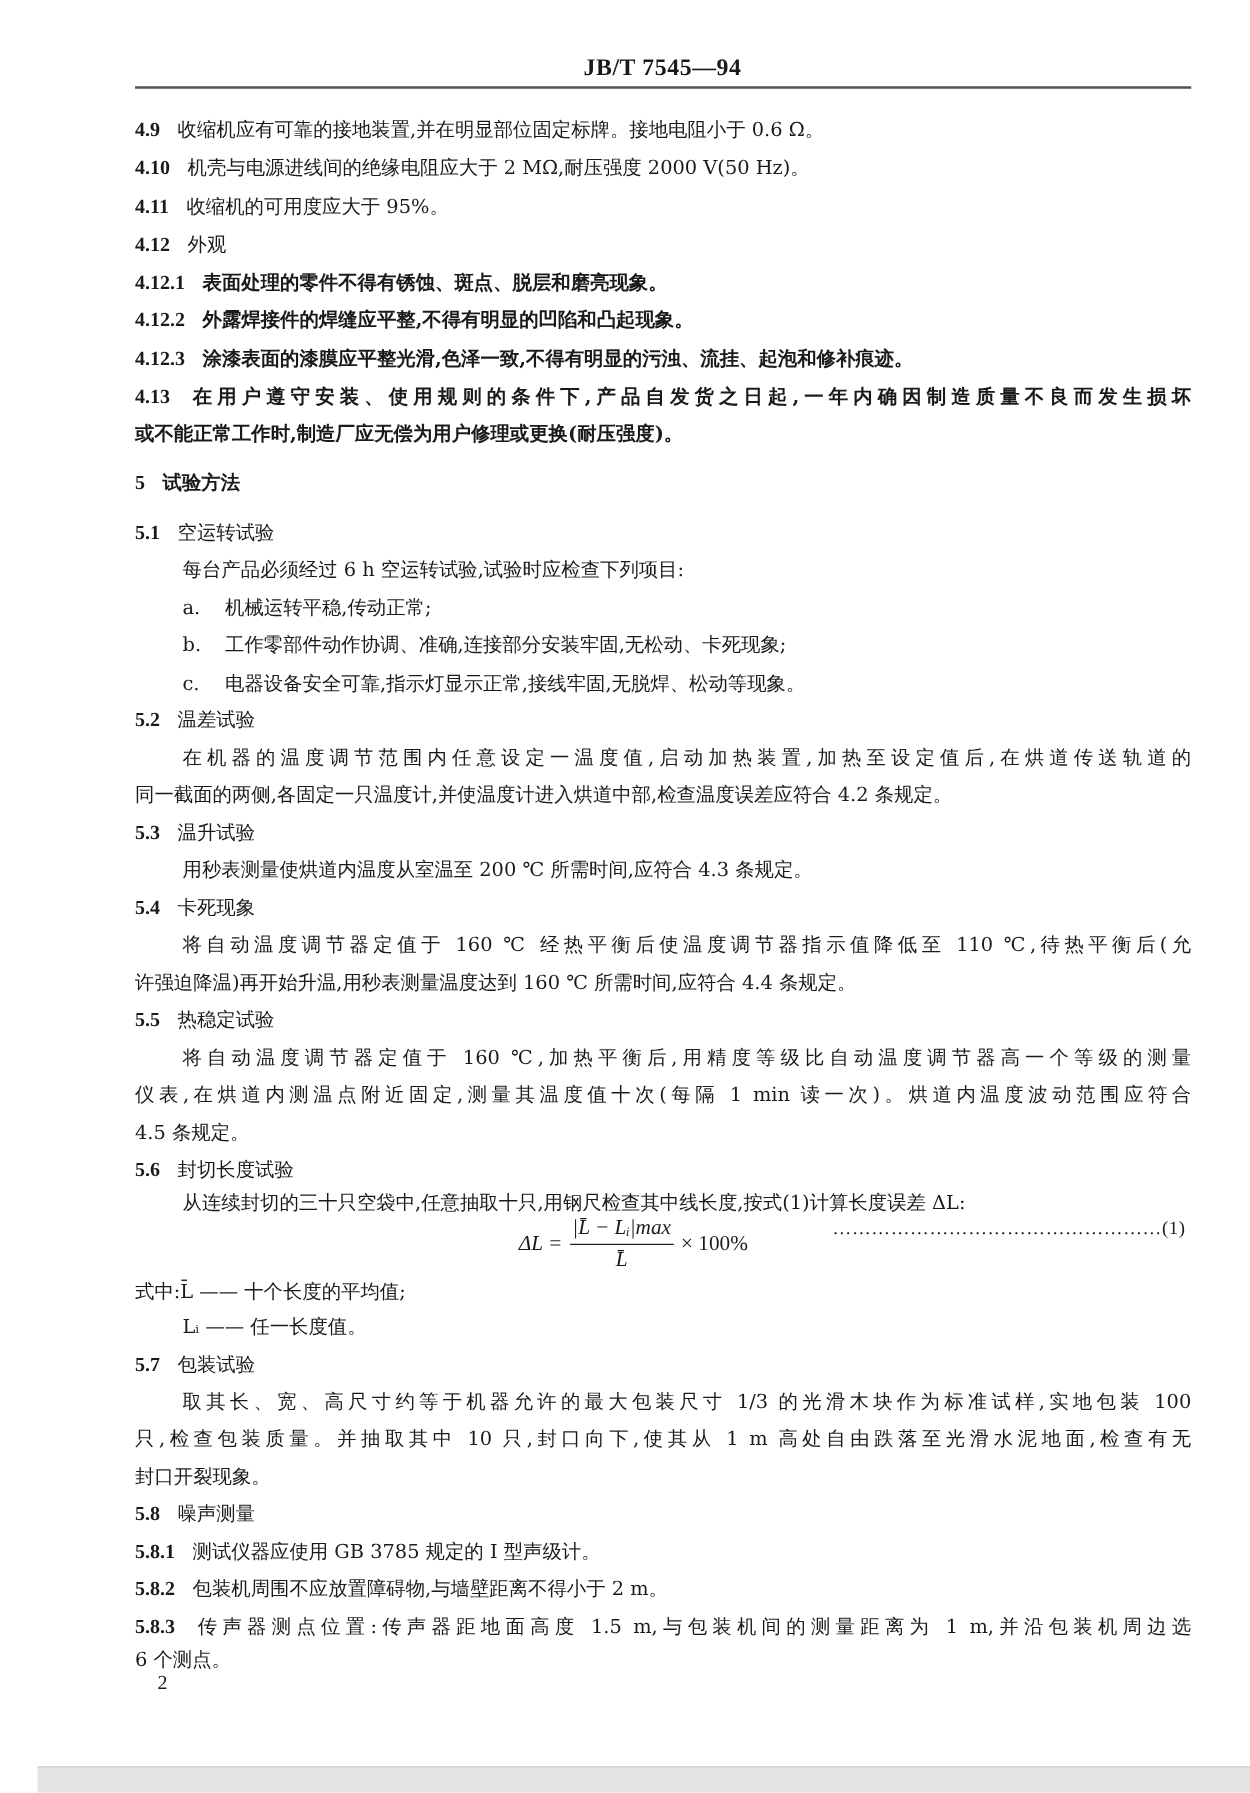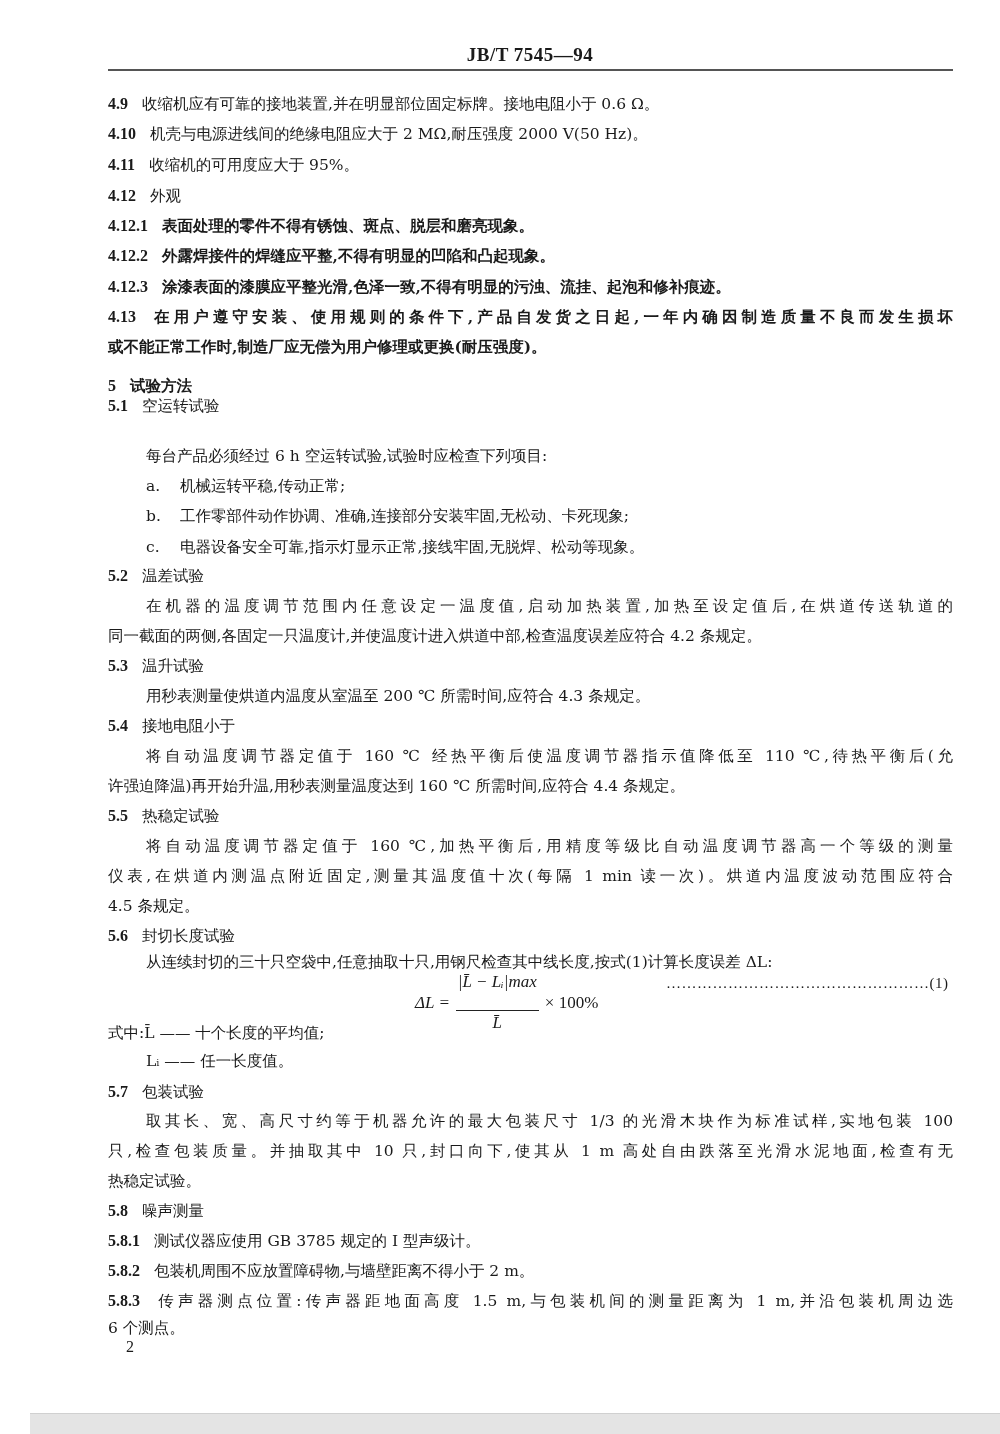--- a/index.html
+++ b/index.html
@@ -26,21 +26,21 @@
   }
   .num { font-family: "Liberation Serif", serif; font-weight: bold; font-size: 16px; margin-right: 14px; }
   .justify { width: 845px; text-align: justify; text-align-last: justify; }
   .indent { padding-left: 38px; }
   .bold { font-weight: bold; }
   .formula {
     position: absolute; left: 300px; top: 960px; display: flex; align-items: center;
     font-family: "Liberation Serif", serif; font-size: 17px; z-index: 1;
   }
   .frac { display: inline-flex; flex-direction: column; align-items: center; margin: 0 6px; }
-  .frac .numer { border-bottom: 1px solid #222; padding: 0 2px 18px; font-style: italic; }
+  .frac .numer { border-bottom: 1px solid #222; padding: 0 2px 3px; font-style: italic; }
   .frac .denom { font-style: italic; padding-top: 2px; }
   .leader {
     position: absolute; left: 637px; top: 974px; font-family: "Liberation Serif", serif;
     font-size: 15px; white-space: nowrap; z-index: 1; letter-spacing: 0.5px;
   }
   .page-number {
     position: absolute; left: 96px; top: 1338px; font-family: "Liberation Serif", serif; font-size: 16px;
   }
   .bottom-bar {
     position: absolute; left: 0; top: 1413px; width: 1000px; height: 21px; background: #e4e4e4;
@@ -79,21 +79,21 @@
     </div>
     <div class="line bold justify" style="top:307px">
       <span class="num">4.13</span><span>在用户遵守安装、使用规则的条件下,产品自发货之日起,一年内确因制造质量不良而发生损坏</span>
     </div>
     <div class="line bold" style="top:337px">或不能正常工作时,制造厂应无偿为用户修理或更换(耐压强度)。</div>
 
     <div class="line bold" style="top:376px">
       <span class="num">5</span><span>试验方法</span>
     </div>
 
-    <div class="line" style="top:396px">
+    <div class="line" style="top:416px">
       <span class="num">5.1</span><span>空运转试验</span>
     </div>
     <div class="line indent" style="top:446px">每台产品必须经过 6 h 空运转试验,试验时应检查下列项目:</div>
     <div class="line indent" style="top:476px">
       <span style="display:inline-block;width:34px">a.</span><span>机械运转平稳,传动正常;</span>
     </div>
     <div class="line indent" style="top:506px">
       <span style="display:inline-block;width:34px">b.</span><span>工作零部件动作协调、准确,连接部分安装牢固,无松动、卡死现象;</span>
     </div>
     <div class="line indent" style="top:537px">
@@ -105,21 +105,21 @@
     </div>
     <div class="line indent justify" style="top:596px;width:807px">在机器的温度调节范围内任意设定一温度值,启动加热装置,加热至设定值后,在烘道传送轨道的</div>
     <div class="line" style="top:626px">同一截面的两侧,各固定一只温度计,并使温度计进入烘道中部,检查温度误差应符合 4.2 条规定。</div>
 
     <div class="line" style="top:656px">
       <span class="num">5.3</span><span>温升试验</span>
     </div>
     <div class="line indent" style="top:686px">用秒表测量使烘道内温度从室温至 200 ℃ 所需时间,应符合 4.3 条规定。</div>
 
     <div class="line" style="top:716px">
-      <span class="num">5.4</span><span>接地电阻小于</span>
+      <span class="num">5.4</span><span>卡死现象</span>
     </div>
     <div class="line indent justify" style="top:746px;width:807px">将自动温度调节器定值于 160 ℃ 经热平衡后使温度调节器指示值降低至 110 ℃,待热平衡后(允</div>
     <div class="line" style="top:776px">许强迫降温)再开始升温,用秒表测量温度达到 160 ℃ 所需时间,应符合 4.4 条规定。</div>
 
     <div class="line" style="top:806px">
       <span class="num">5.5</span><span>热稳定试验</span>
     </div>
     <div class="line indent justify" style="top:836px;width:807px">将自动温度调节器定值于 160 ℃,加热平衡后,用精度等级比自动温度调节器高一个等级的测量</div>
     <div class="line justify" style="top:866px">仪表,在烘道内测温点附近固定,测量其温度值十次(每隔 1 min 读一次)。烘道内温度波动范围应符合</div>
     <div class="line" style="top:896px">4.5 条规定。</div>
@@ -144,21 +144,21 @@
 
   <div class="content">
     <div class="line" style="top:1023px">式中:L̄ —— 十个长度的平均值;</div>
     <div class="line indent" style="top:1051px">Lᵢ —— 任一长度值。</div>
 
     <div class="line" style="top:1082px">
       <span class="num">5.7</span><span>包装试验</span>
     </div>
     <div class="line indent justify" style="top:1111px;width:807px">取其长、宽、高尺寸约等于机器允许的最大包装尺寸 1/3 的光滑木块作为标准试样,实地包装 100</div>
     <div class="line justify" style="top:1141px">只,检查包装质量。并抽取其中 10 只,封口向下,使其从 1 m 高处自由跌落至光滑水泥地面,检查有无</div>
-    <div class="line" style="top:1171px">热稳定试验。</div>
+    <div class="line" style="top:1171px">封口开裂现象。</div>
 
     <div class="line" style="top:1201px">
       <span class="num">5.8</span><span>噪声测量</span>
     </div>
     <div class="line" style="top:1231px">
       <span class="num">5.8.1</span><span>测试仪器应使用 GB 3785 规定的 I 型声级计。</span>
     </div>
     <div class="line" style="top:1261px">
       <span class="num">5.8.2</span><span>包装机周围不应放置障碍物,与墙壁距离不得小于 2 m。</span>
     </div>

